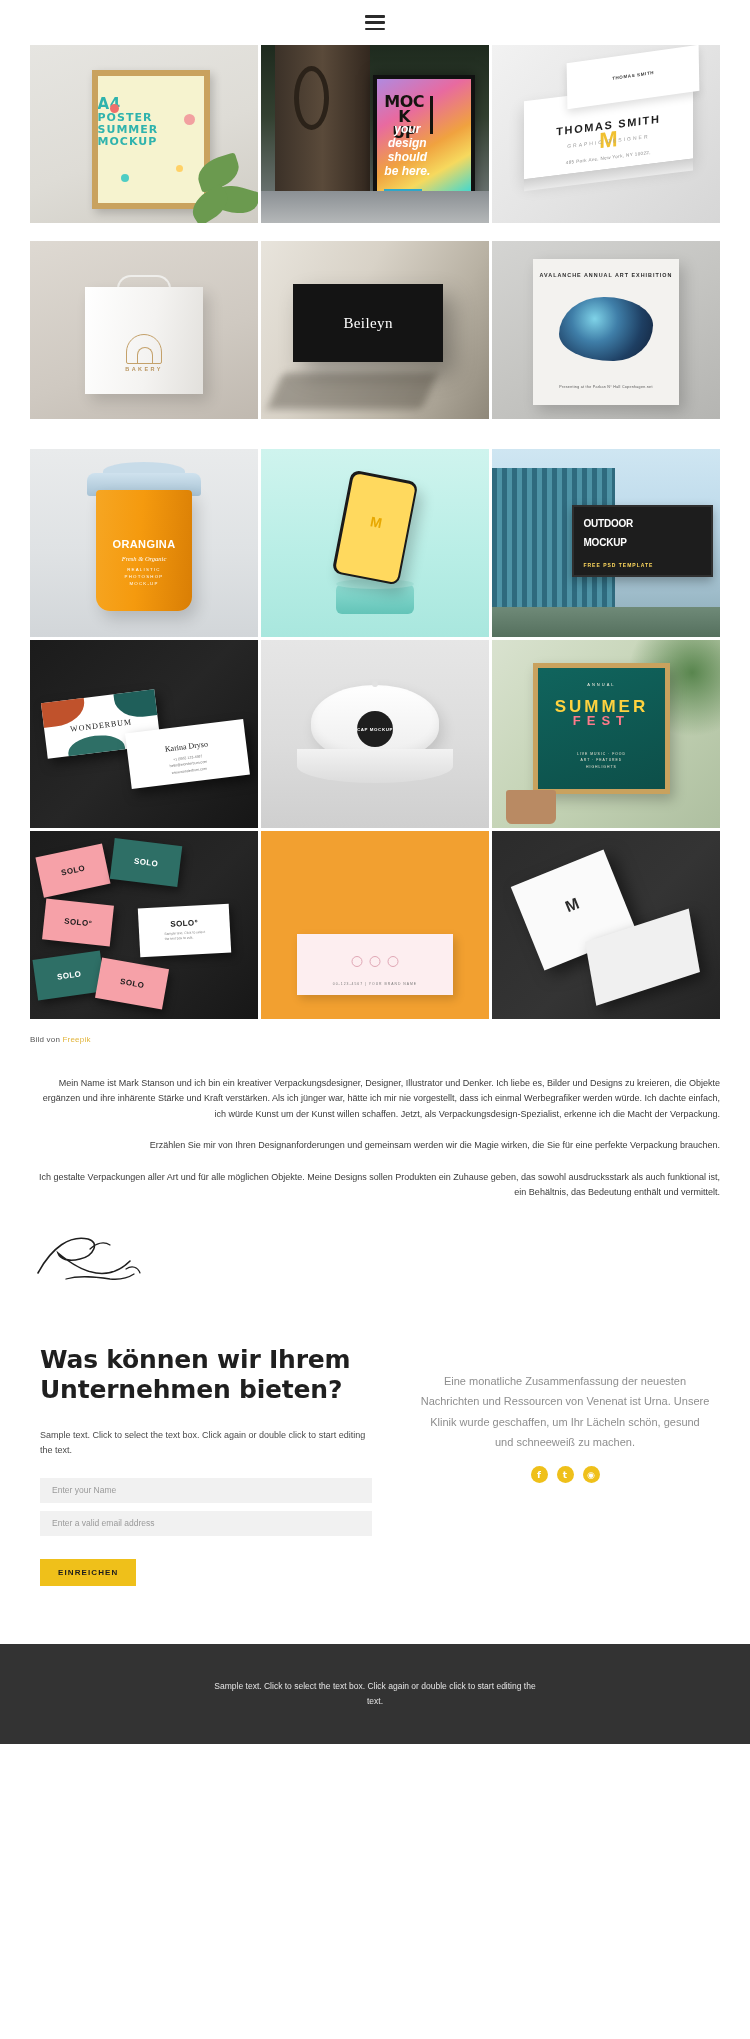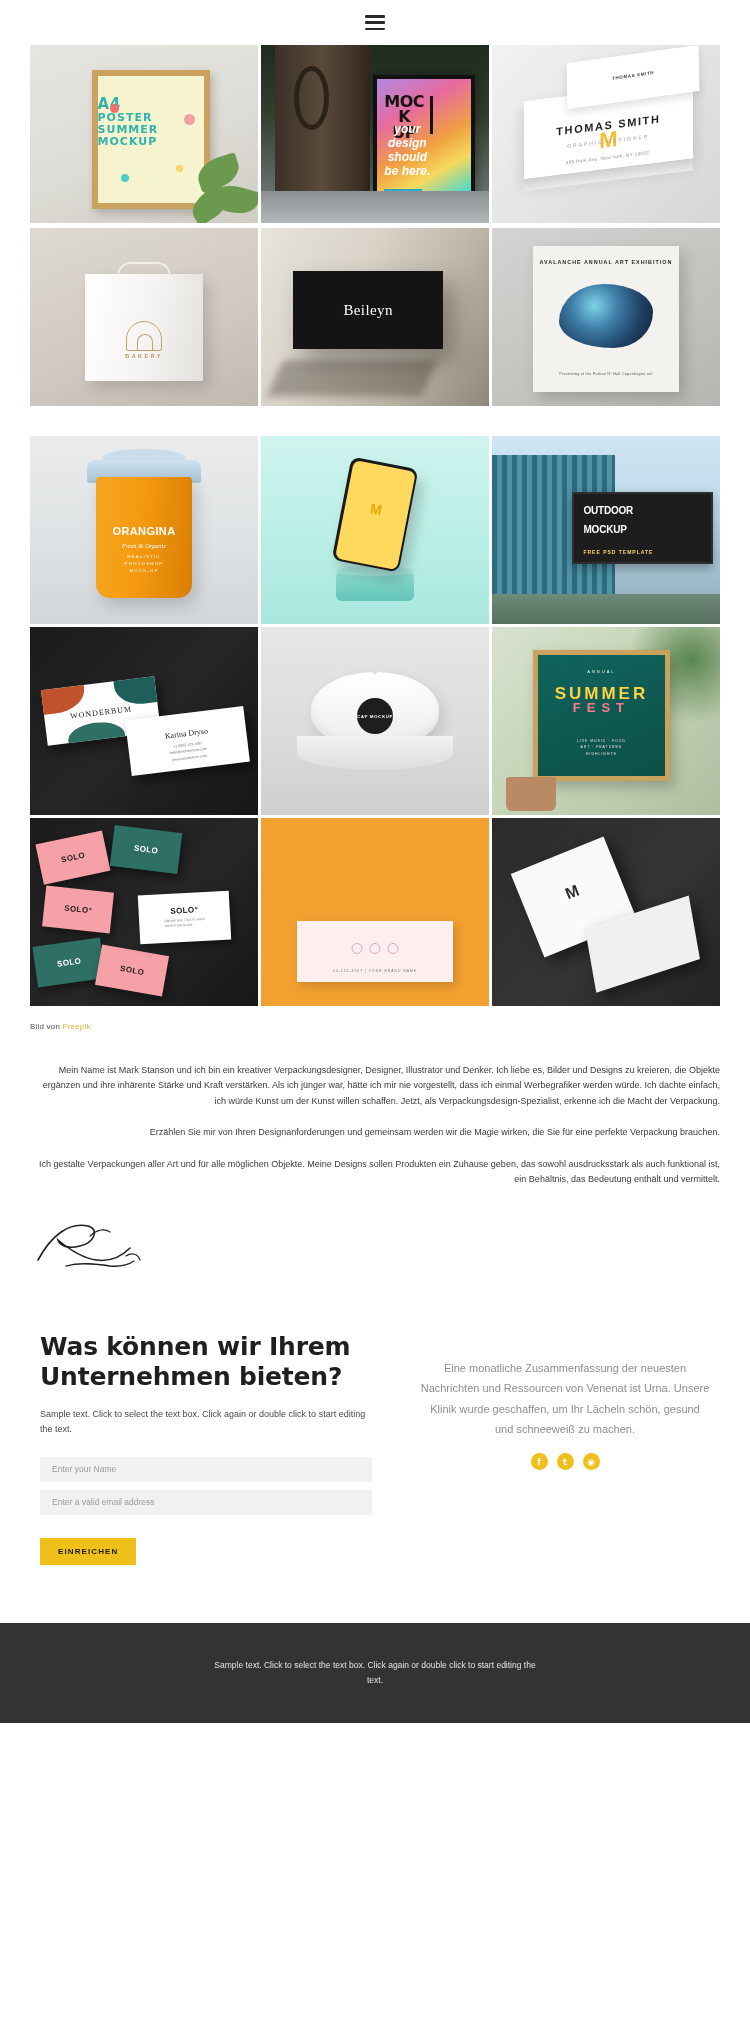--- a/index.html
+++ b/index.html
@@ -339,21 +339,21 @@
 
   
   .sig { padding: 12px 30px 0; height: 72px; }
   .sig svg { display:block; }
 
   
   .cta { display: flex; padding: 56px 40px 0; gap: 48px; align-items: flex-start; }
   .cta-left { flex: 0 0 332px; }
   .cta-left h2 {
     font-size: 25px; line-height: 1.22; font-weight: 700; color: #1f1f1f;
-    letter-spacing: -.2px; margin-bottom: 14px;
+    letter-spacing: -.2px; margin-bottom: 22px;
     font-family: "DejaVu Sans", sans-serif;
   }
   .cta-left .lead { font-size: 9px; line-height: 1.65; color: #4a4a4a; margin-bottom: 20px; }
   .field {
     display: block; width: 100%; height: 25px; background: #f1f1f1; border: none;
     padding: 0 12px; font-size: 8.5px; color: #555; margin-bottom: 8px;
     font-family: "Liberation Sans", sans-serif;
   }
   .field::placeholder { color: #9a9a9a; }
   .submit {
@@ -438,21 +438,21 @@
         <div class="big-m">M</div>
         <div class="role">GRAPHIC DESIGNER</div>
         <div class="addr">485 Park Ave, New York, NY 10022,</div>
       </div>
       <div class="card-top">
         <div class="tname">THOMAS SMITH</div>
       </div>
     </div>
   </div>
 
-  <div class="grid-block" style="margin-top:5px">
+  <div class="grid-block" style="margin-top:18px">
     <div class="cell r2 bag">
       <div class="handle"></div>
       <div class="body">
         <div class="logo"></div>
         <div class="word">BAKERY</div>
       </div>
     </div>
 
     <div class="cell r2 bey">
       <div class="shadow"></div>

